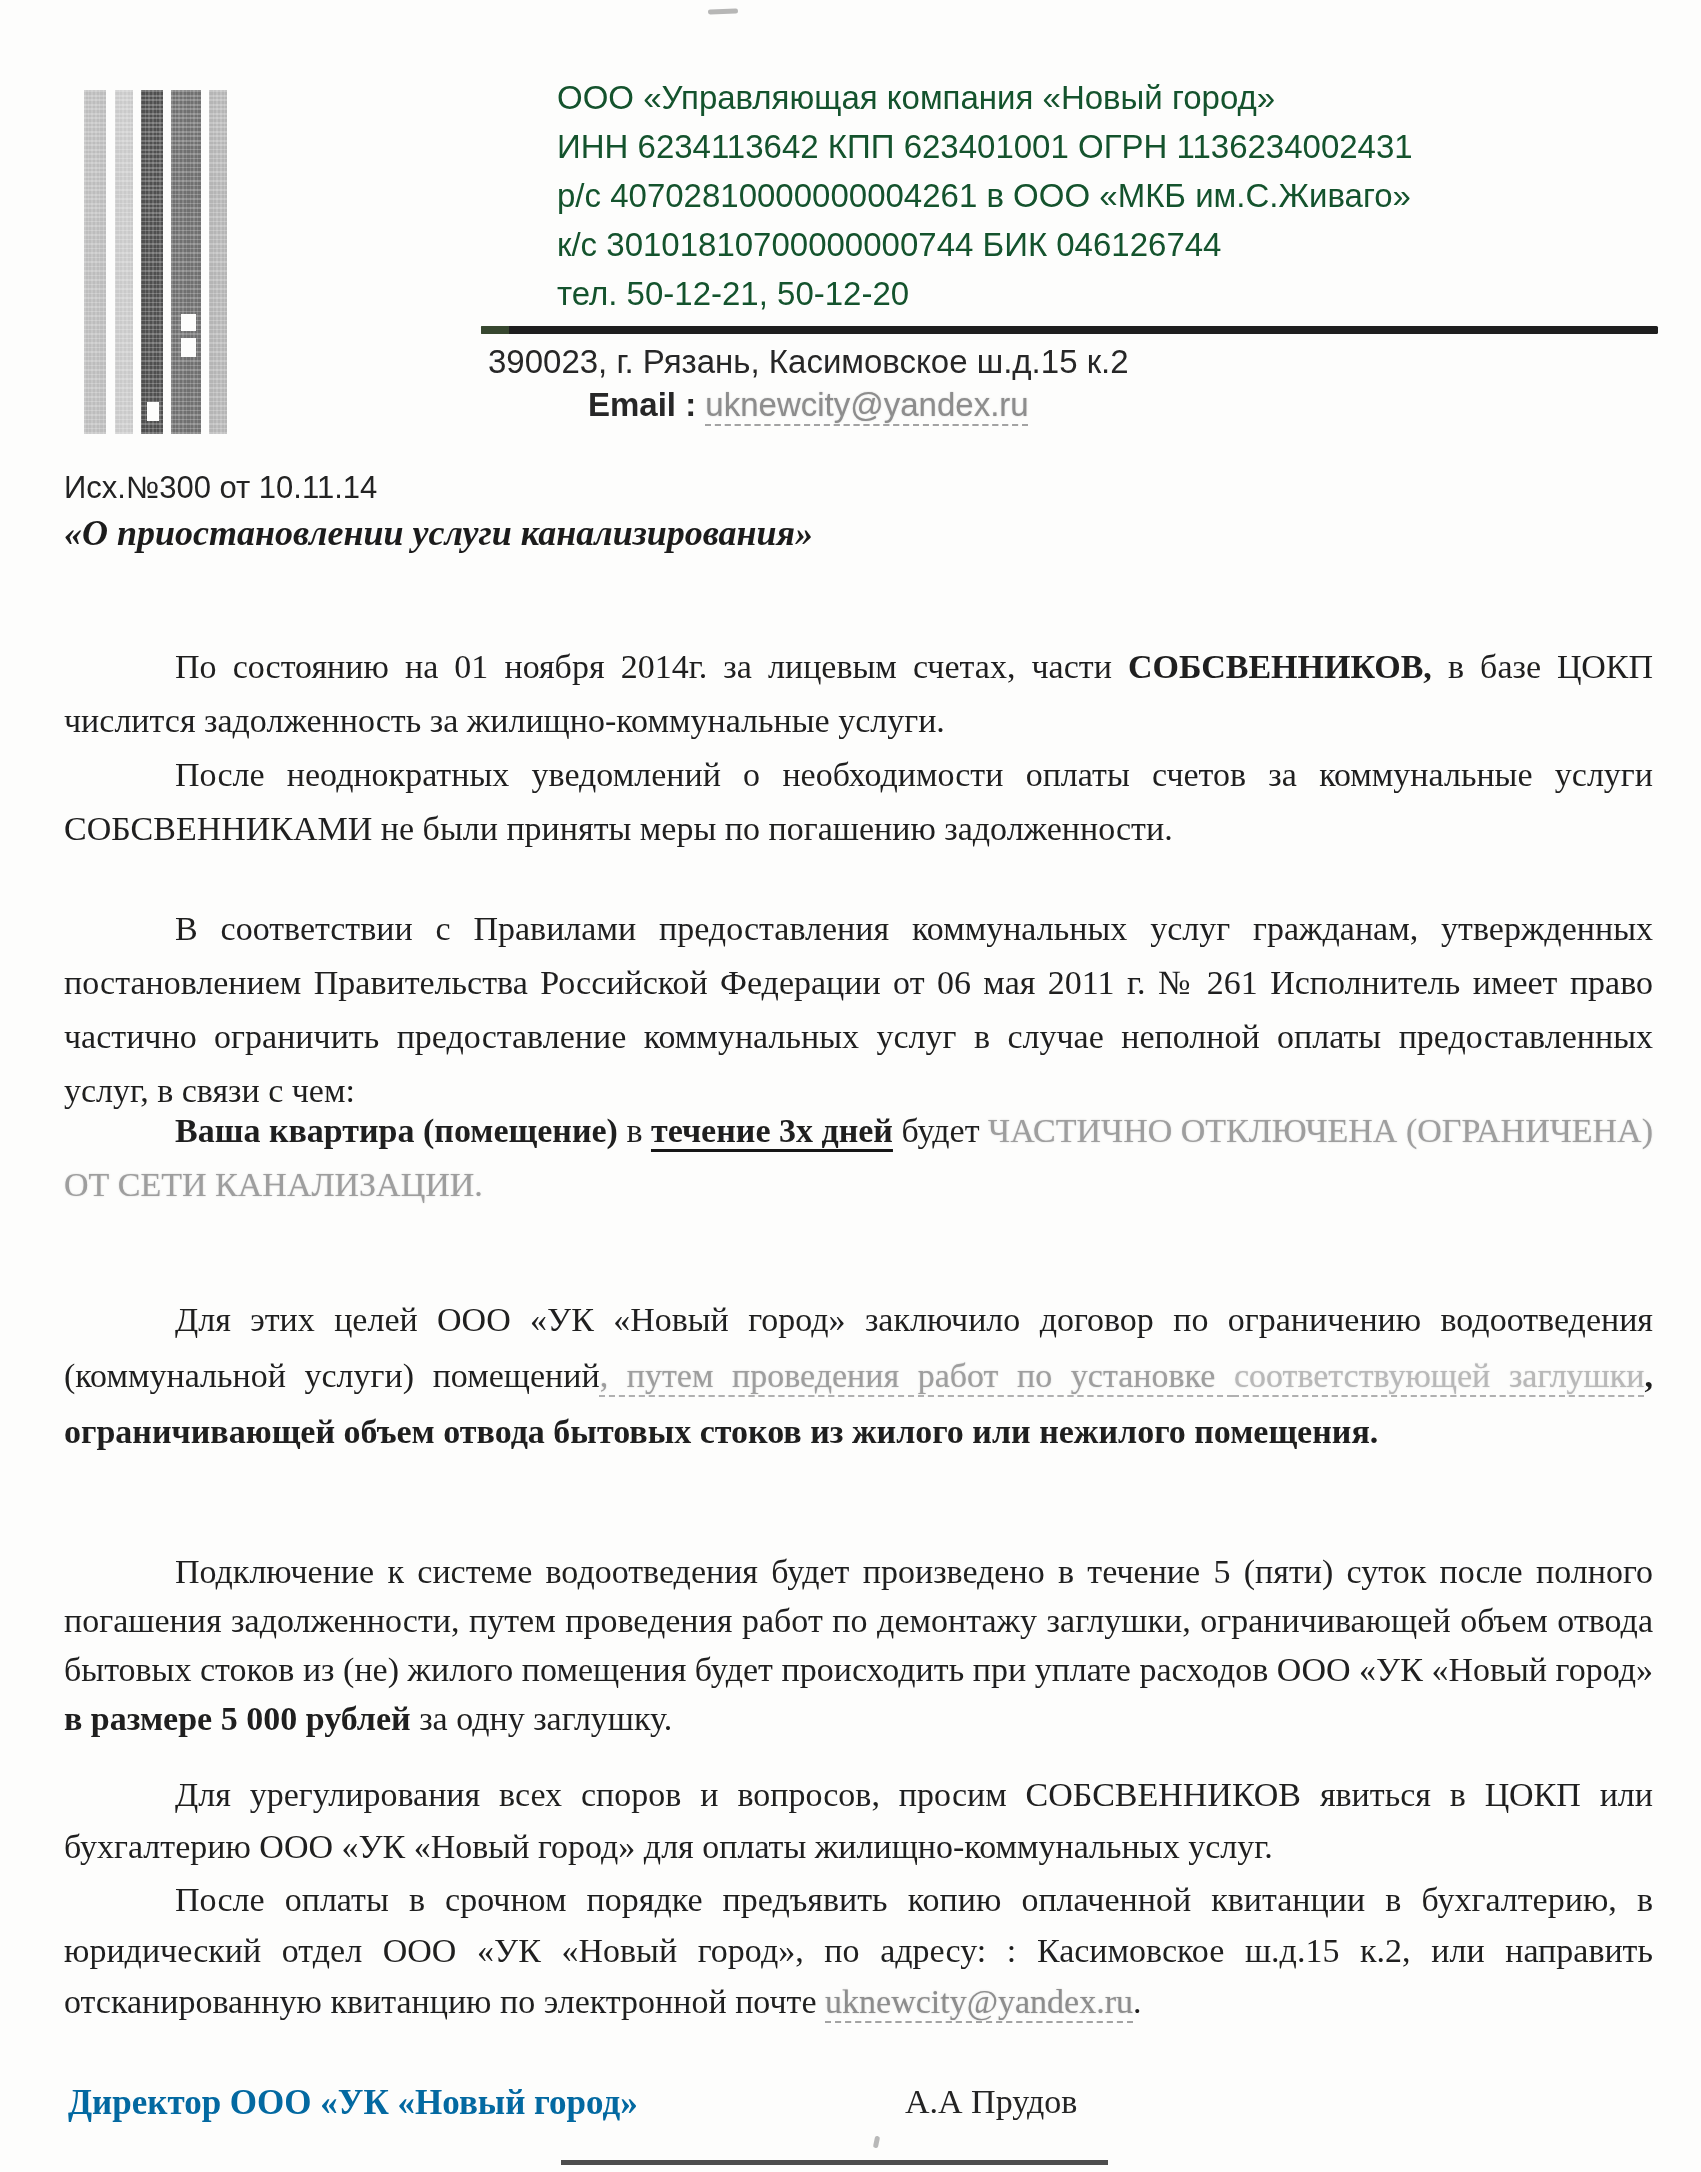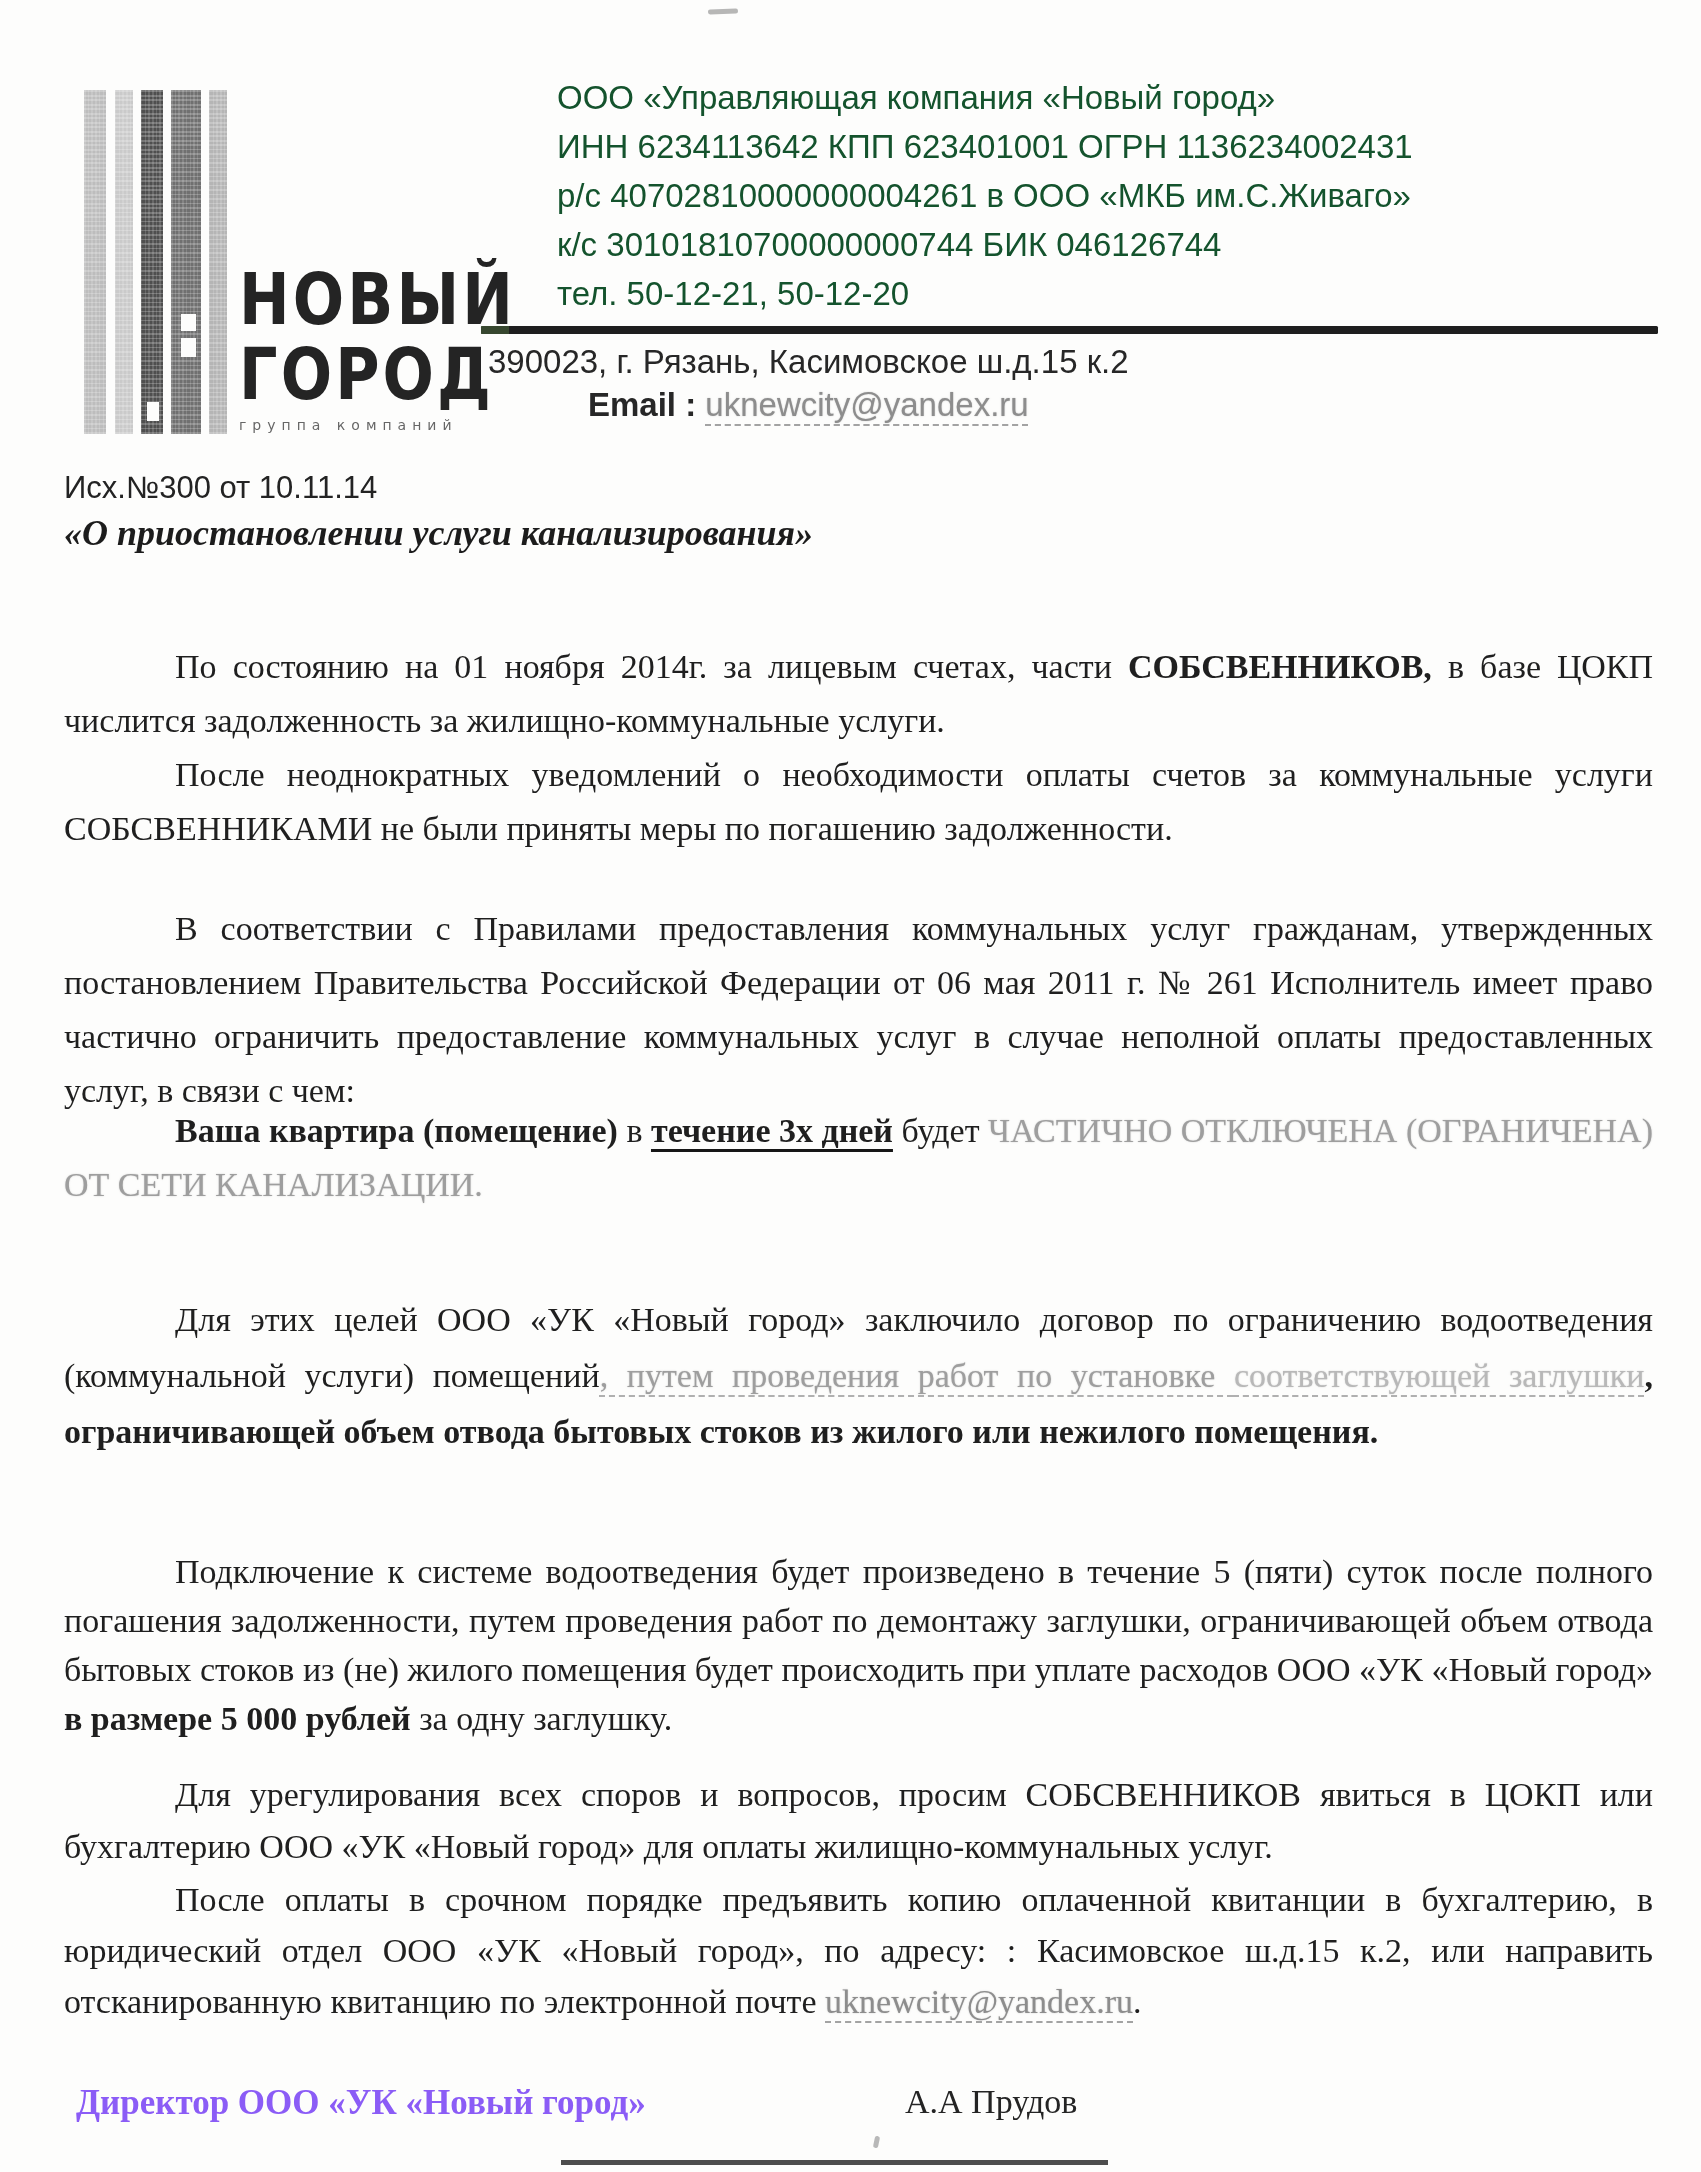--- a/index.html
+++ b/index.html
@@ -102,21 +102,21 @@
   .fade1{color:var(--faded,#9e9e9e);text-shadow:0 0 1.5px rgba(158,158,158,.6);}
   .fade2{color:var(--faded-light,#b8b8b8);text-shadow:0 0 1.5px rgba(184,184,184,.7);}
   .fade-u{
     text-decoration:underline;text-decoration-style:dashed;
     text-decoration-color:#b0b0b0;text-decoration-thickness:2.2px;
     text-underline-offset:8.2px;
   }
 
   
   .signature{position:absolute;left:64px;top:2083px;width:1589px;height:60px;}
-  .sig-title{position:absolute;left:12px;top:0;font-size:35px;font-weight:700;color:#8b5cf6;}
+  .sig-title{position:absolute;left:4px;top:0;font-size:35px;font-weight:700;color:#0369a1;}
   .sig-name{position:absolute;left:841px;top:0;font-size:34px;color:#242424;}
 
   
   .artifact-top{position:absolute;left:708px;top:9px;width:30px;height:5.2px;
     background:#999;opacity:.7;transform:rotate(-2deg);border-radius:2.2px;}
   .artifact-comma{position:absolute;left:874px;top:2136px;width:5.2px;height:12px;
     background:#8a8a8a;opacity:.6;border-radius:2.2px;transform:rotate(12deg);}
   .bottom-line{position:absolute;left:561px;top:2160px;width:547px;height:5.2px;
     background:#2e2e2e;opacity:.85;}
 </style>
@@ -127,25 +127,20 @@
 
   <div>
     <div class="stripe s1"></div>
     <div class="stripe s2"></div>
     <div class="stripe s3"></div>
     <div class="stripe s4"></div>
     <div class="stripe s5"></div>
     <div class="win w1"></div>
     <div class="win w2"></div>
     <div class="win w3"></div>
-  </div>
-  <div class="logo-text">
-    <div class="logo-line">НОВЫЙ</div>
-    <div class="logo-line">ГОРОД</div>
-    <div class="logo-sub">группа компаний</div>
   </div>
 
   <div class="company-info">
     <div>ООО «Управляющая компания «Новый город»</div>
     <div>ИНН 6234113642 КПП 623401001 ОГРН 1136234002431</div>
     <div>р/с 40702810000000004261 в ООО «МКБ им.С.Живаго»</div>
     <div>к/с 30101810700000000744 БИК 046126744</div>
     <div>тел. 50-12-21, 50-12-20</div>
   </div>
 

